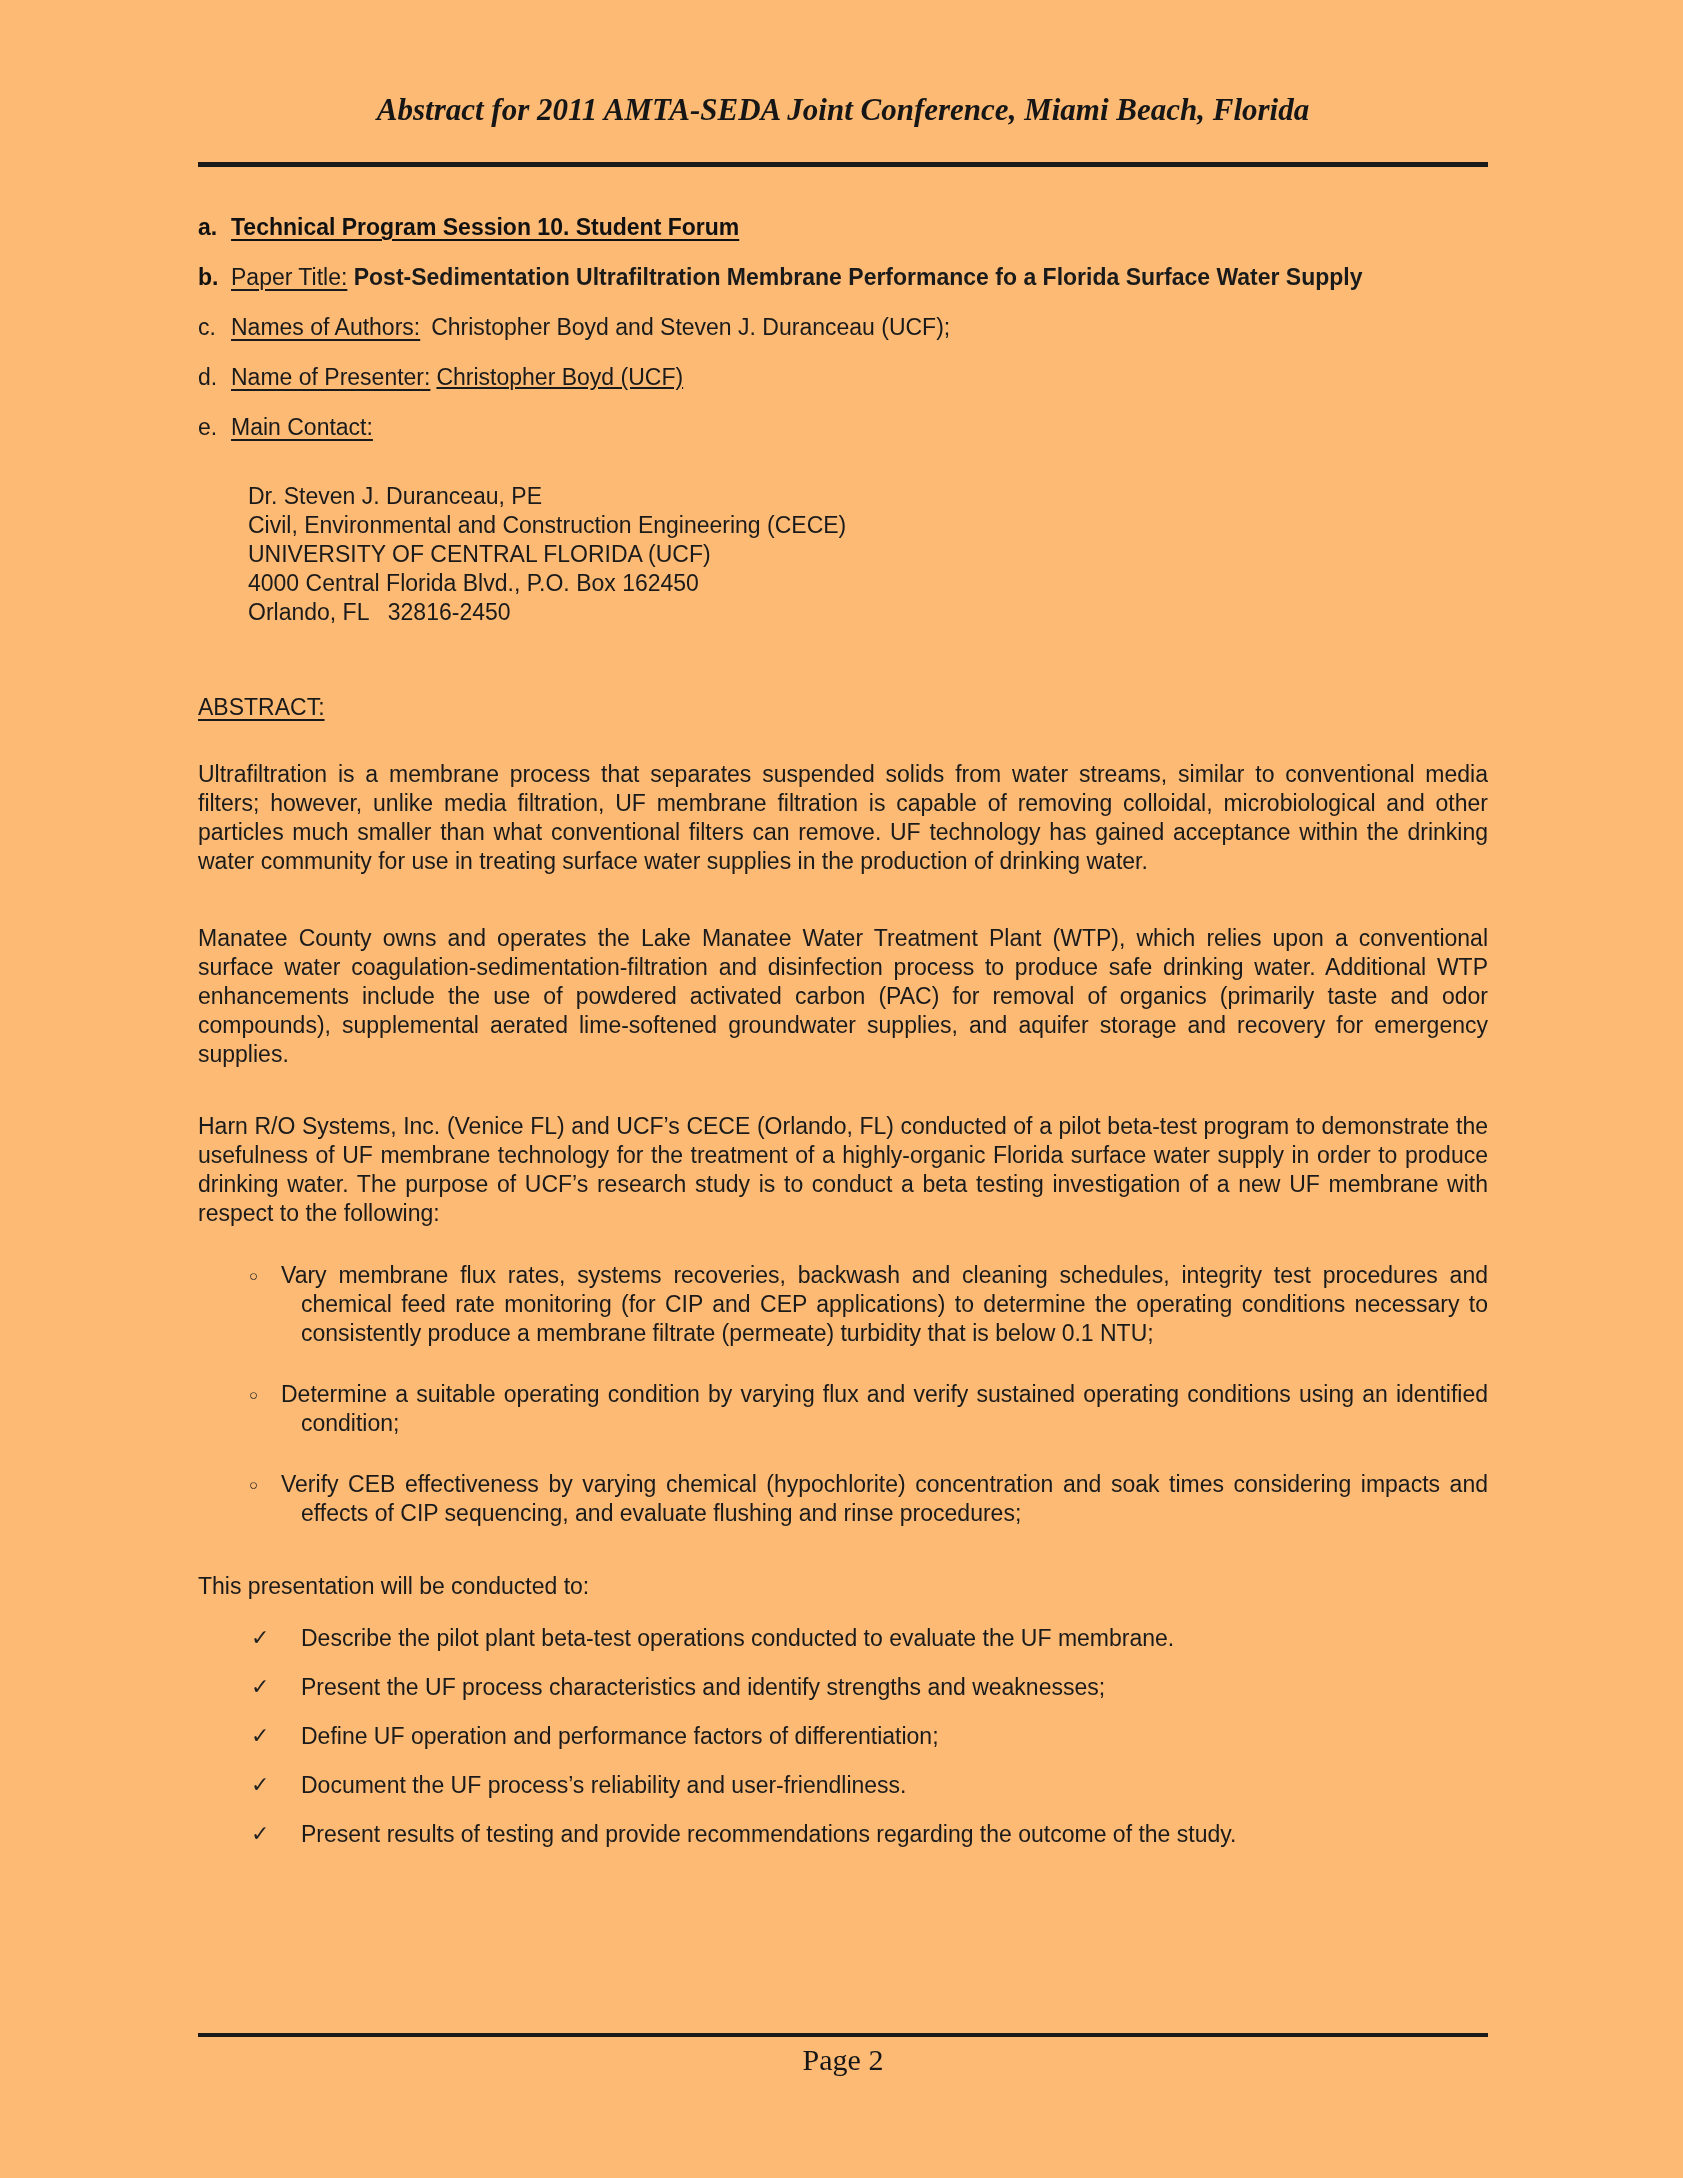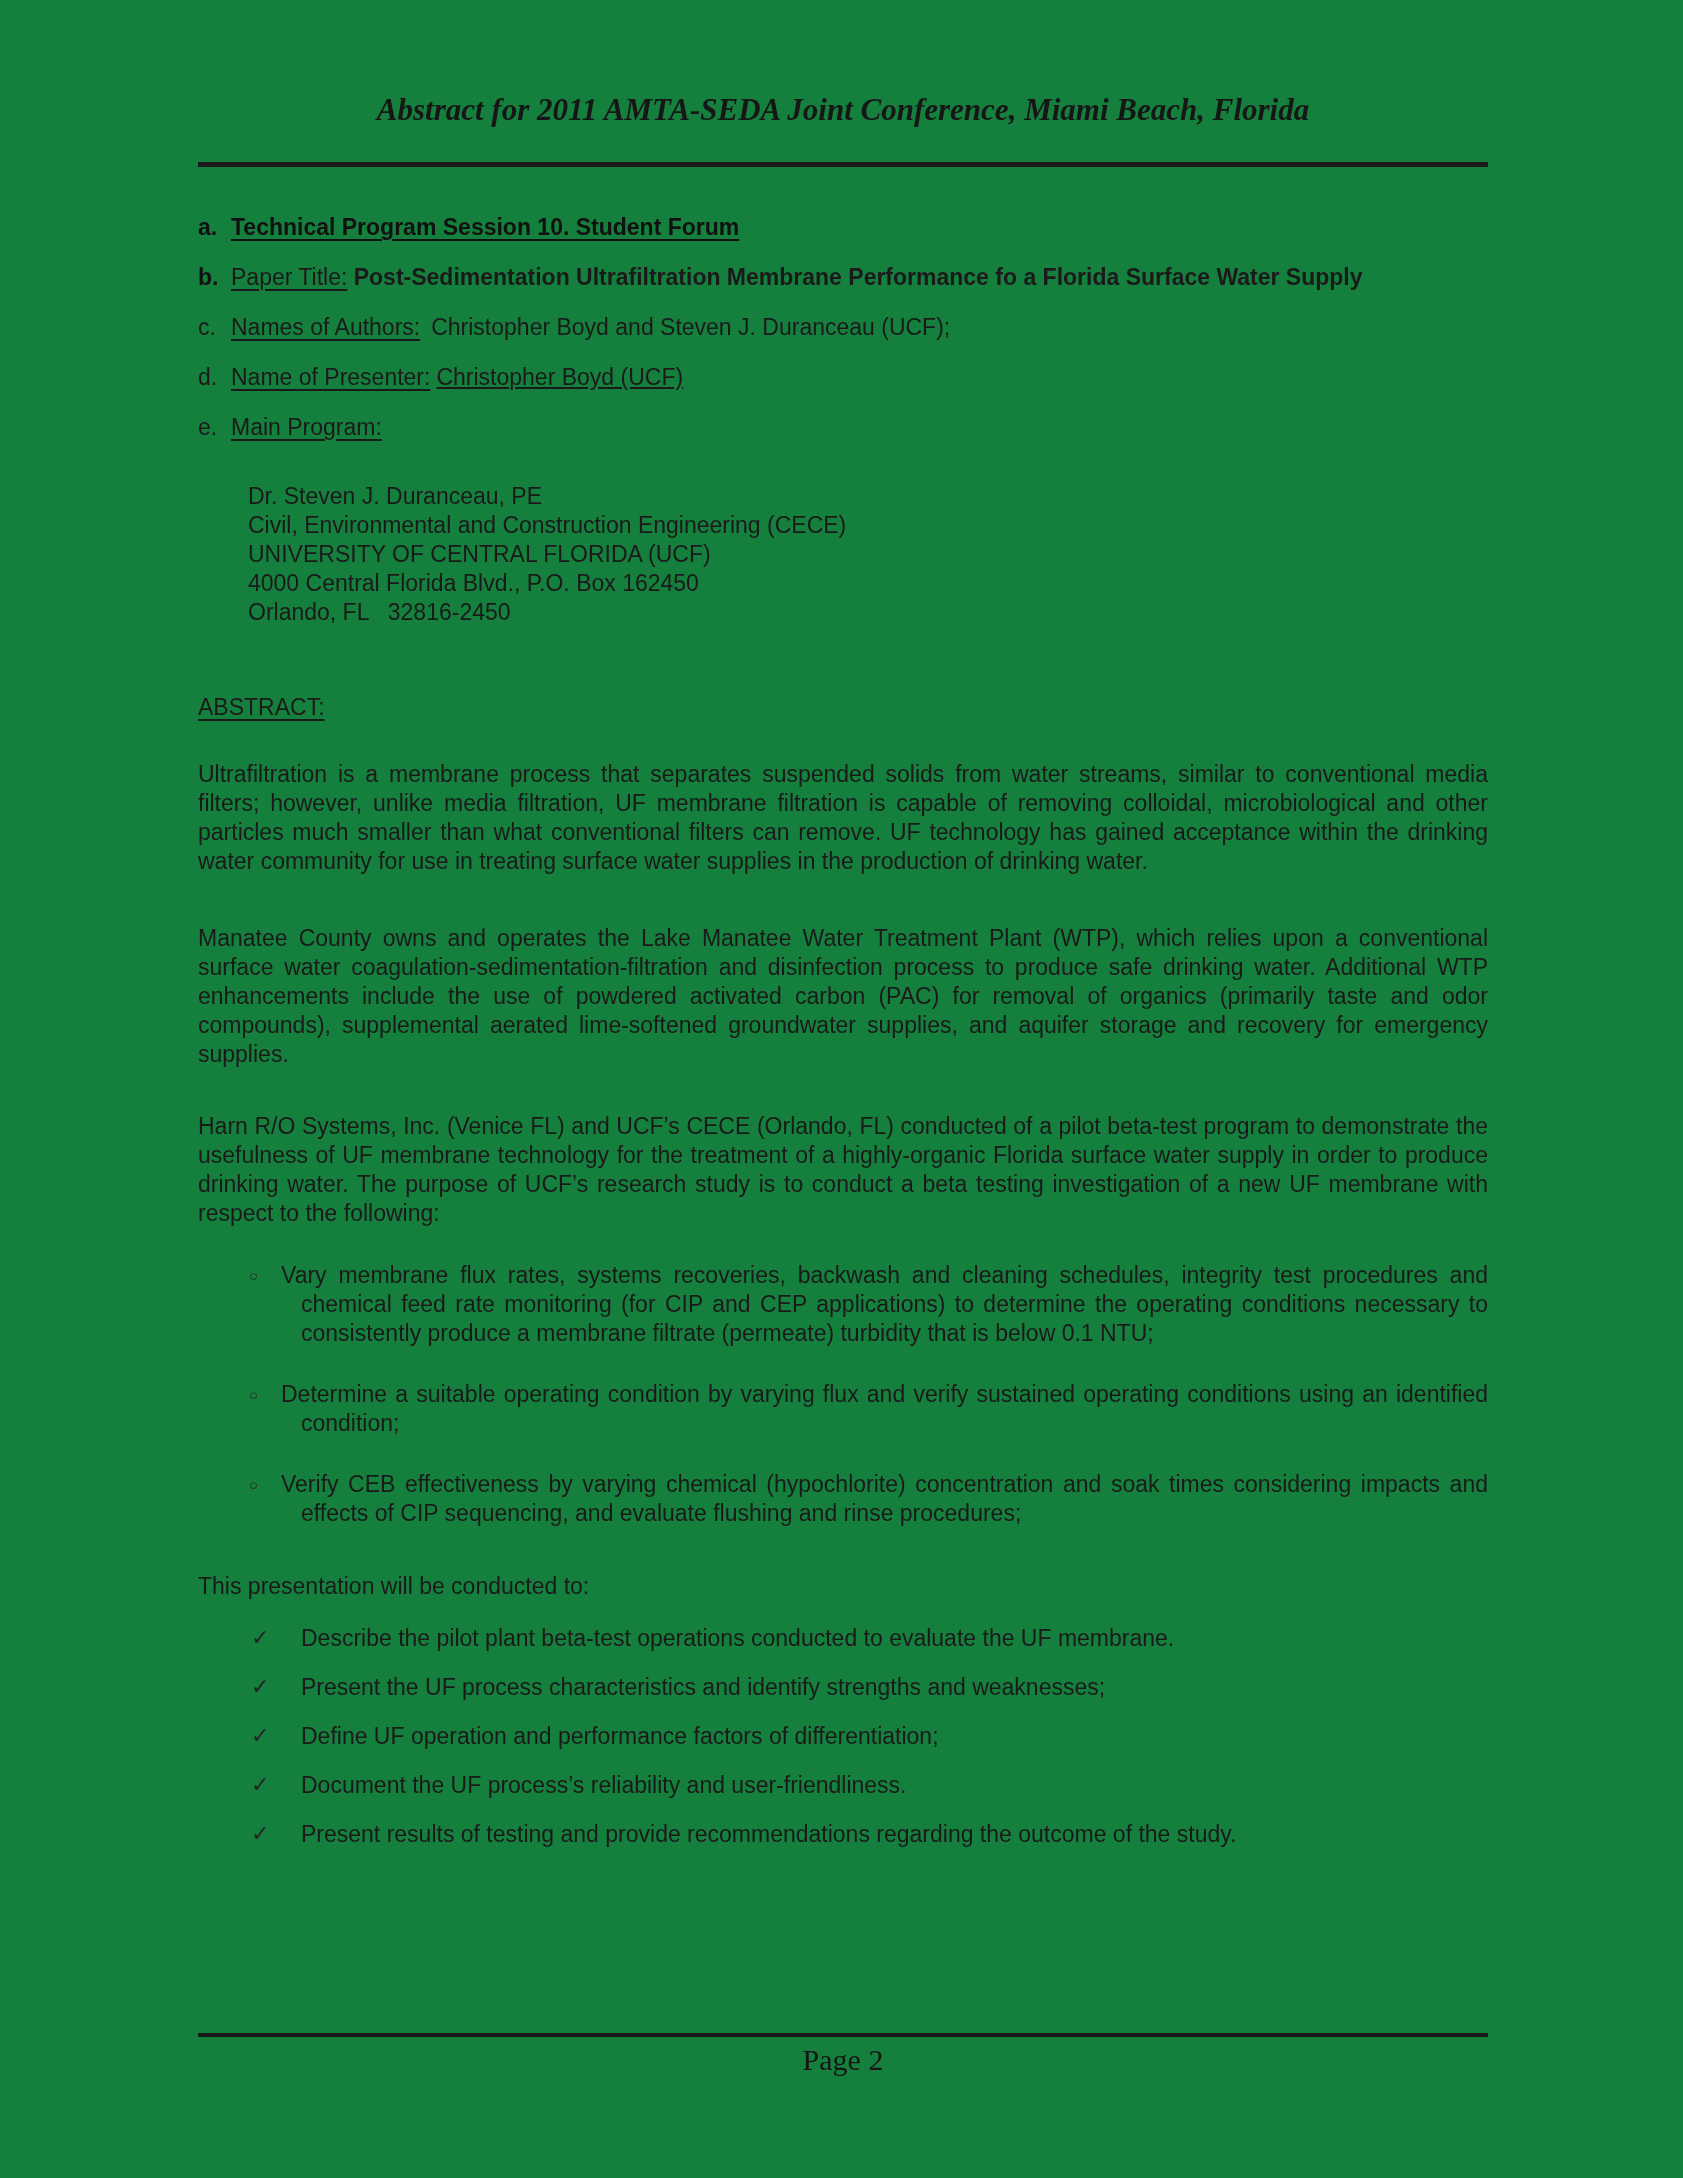--- a/index.html
+++ b/index.html
@@ -1,20 +1,20 @@
 <!DOCTYPE html>
 <html><head>
 <meta charset="utf-8">
 <style>
   html, body { margin: 0; padding: 0; background: #ffffff; }
   .page {
     position: relative;
     width: 1683px;
     height: 2178px;
-    background: #15803d;
+    background: #fdba74;
     overflow: hidden;
     color: #1a1a1a;
     font-family: "Liberation Sans", "DejaVu Sans", sans-serif;
     font-size: 23px;
     line-height: 29px;
   }
   .content { padding: 0 195px 0 198px; }
 
   
   .header-title {
@@ -144,21 +144,21 @@
         <span class="u">Names of Authors:</span><span class="val-gap-lg">Christopher Boyd and Steven J. Duranceau (UCF);</span>
       </div>
 
       <div class="item">
         <span class="item-label">d.</span>
         <span class="u">Name of Presenter:</span><span class="val-gap-sm">Christopher Boyd (UCF)</span>
       </div>
 
       <div class="item">
         <span class="item-label">e.</span>
-        <span class="u">Main Program:</span>
+        <span class="u">Main Contact:</span>
       </div>
 
     </div>
 
     <div class="contact">
       <div>Dr. Steven J. Duranceau, PE</div>
       <div>Civil, Environmental and Construction Engineering (CECE)</div>
       <div>UNIVERSITY OF CENTRAL FLORIDA (UCF)</div>
       <div>4000 Central Florida Blvd., P.O. Box 162450</div>
       <div>Orlando, FL   32816-2450</div>

